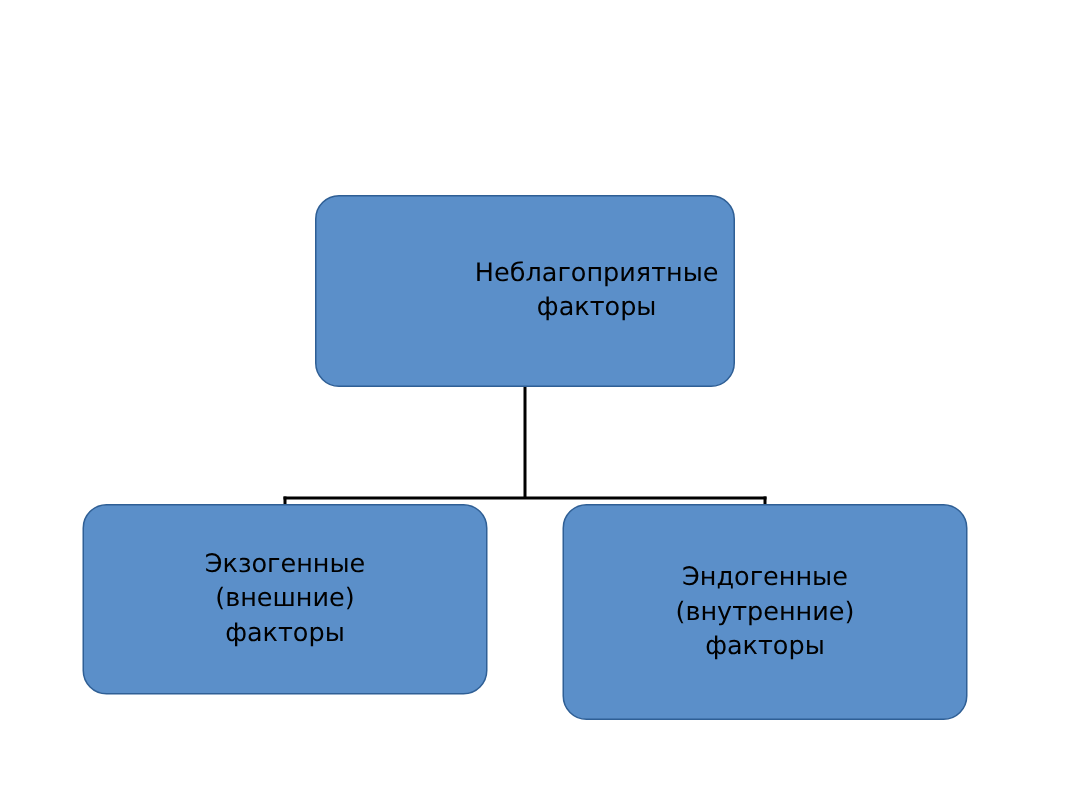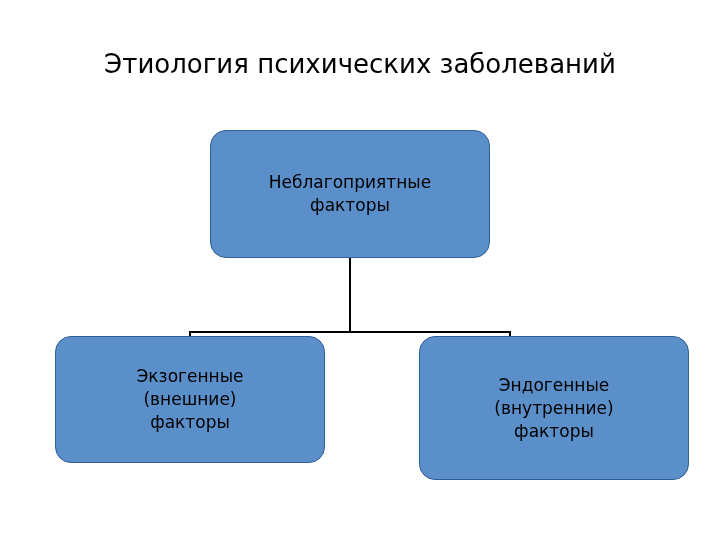--- a/index.html
+++ b/index.html
@@ -56,33 +56,33 @@
   .node .node-text {
     padding: 0 10px;
     white-space: pre-line;
   }
 
   #node-root {
     left: 210px;
     top: 130px;
     width: 280px;
     height: 128px;
+    justify-content: flex-end;
   }
   #node-exo {
     left: 55px;
     top: 336px;
     width: 270px;
     height: 127px;
   }
   #node-endo {
     left: 375px;
     top: 336px;
     width: 270px;
     height: 144px;
-    margin-left: 44px;
   }
 
   
   #line-stem {
     left: 349px;
     top: 258px;
     width: 2px;
     height: 74px;
   }
   
@@ -105,21 +105,20 @@
     top: 331px;
     width: 2px;
     height: 7px;
   }
 </style>
 </head>
 <body>
 
 <div class="slide">
 
-  <div class="slide-title">Этиология психических заболеваний</div>
 
   <div class="connector" id="line-stem"></div>
   <div class="connector" id="line-bar"></div>
   <div class="connector" id="line-left"></div>
   <div class="connector" id="line-right"></div>
 
   <div class="node" id="node-root">
     <span class="node-text">Неблагоприятные
 факторы</span>
   </div>

